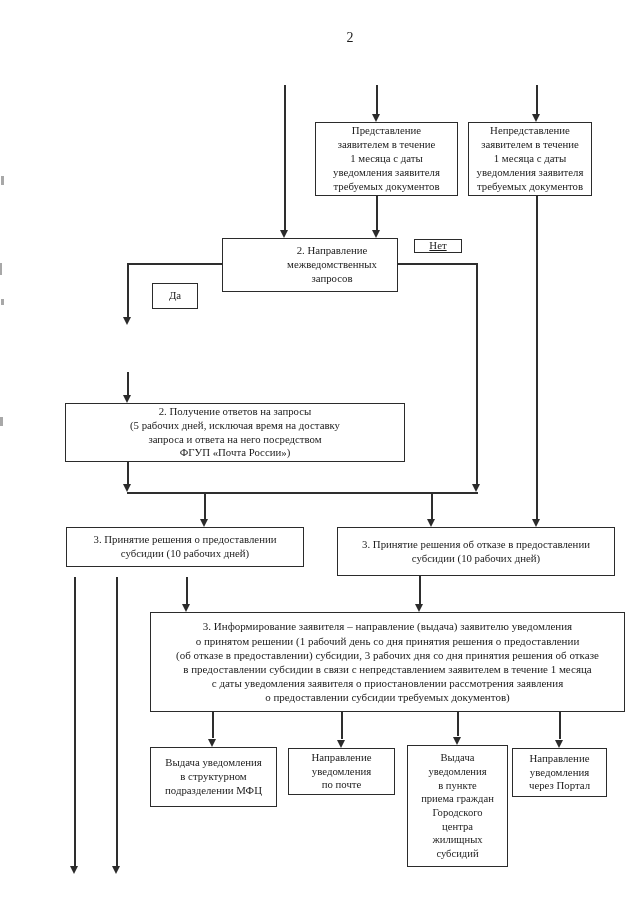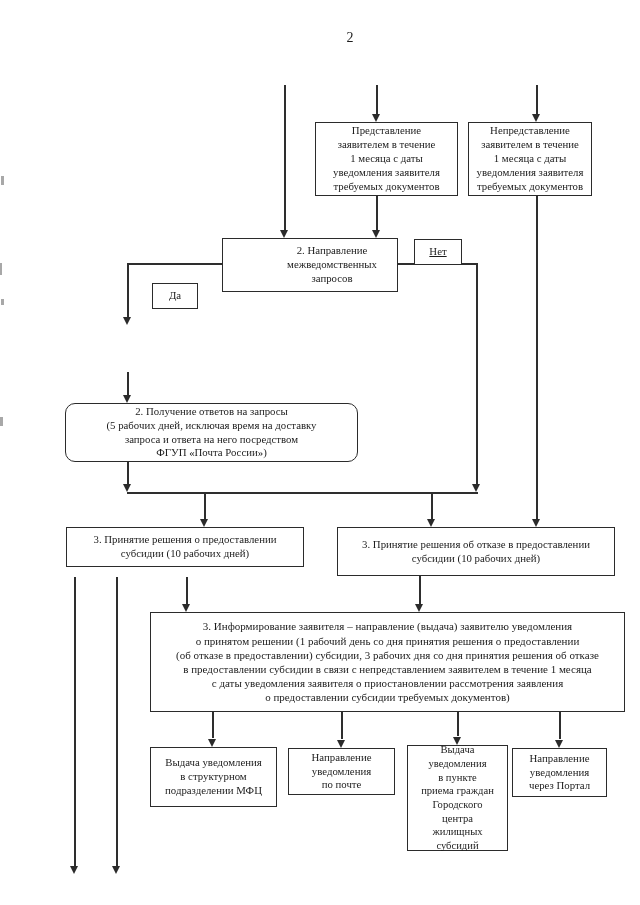--- a/index.html
+++ b/index.html
@@ -27,30 +27,30 @@
     border-left:4.5px solid transparent;
     border-right:4.5px solid transparent;
     border-top:8px solid #2b2b2b;
   }
   .artifact { position:absolute; background:#a8a8a8; }
 
   
   #n-t1   { left:315px; top:122px; width:143px; height:74px; }
   #n-t2   { left:468px; top:122px; width:124px; height:74px; }
   #n-yes  { left:152px; top:239px; width:46px;  height:26px;margin-top:44px; }
-  #n-no   { left:414px; top:239px; width:48px;  height:26px;text-decoration:underline; }
+  #n-no   { left:414px; top:239px; width:48px;  height:14px;text-decoration:underline; }
   #n-m    { left:222px; top:238px; width:176px; height:54px;padding-left:48px; }
   #n-p    { left:66px;  top:325px; width:197px; height:47px; }
-  #n-g    { left:65px;  top:403px; width:293px; height:59px;border-radius:10px; }
+  #n-g    { left:65px;  top:403px; width:340px; height:59px; }
   #n-d1   { left:66px;  top:527px; width:238px; height:40px; }
   #n-d2   { left:337px; top:527px; width:278px; height:49px; }
   #n-info { left:150px; top:612px; width:475px; height:100px; font-size:11px; padding:4px 9px; }
   #n-out1 { left:150px; top:747px; width:127px; height:60px; }
   #n-out2 { left:288px; top:748px; width:107px; height:47px; }
-  #n-out3 { left:407px; top:745px; width:101px; height:106px; font-size:10.6px; }
+  #n-out3 { left:407px; top:745px; width:101px; height:122px; font-size:10.6px; }
   #n-out4 { left:512px; top:748px; width:95px;  height:49px; }
 </style>
 </head>
 <body>
 
 <div id="page">
 
   <div id="page-number">2</div>
 
   <div class="artifact" style="left:1px;top:176px;width:3px;height:9px;"></div>

